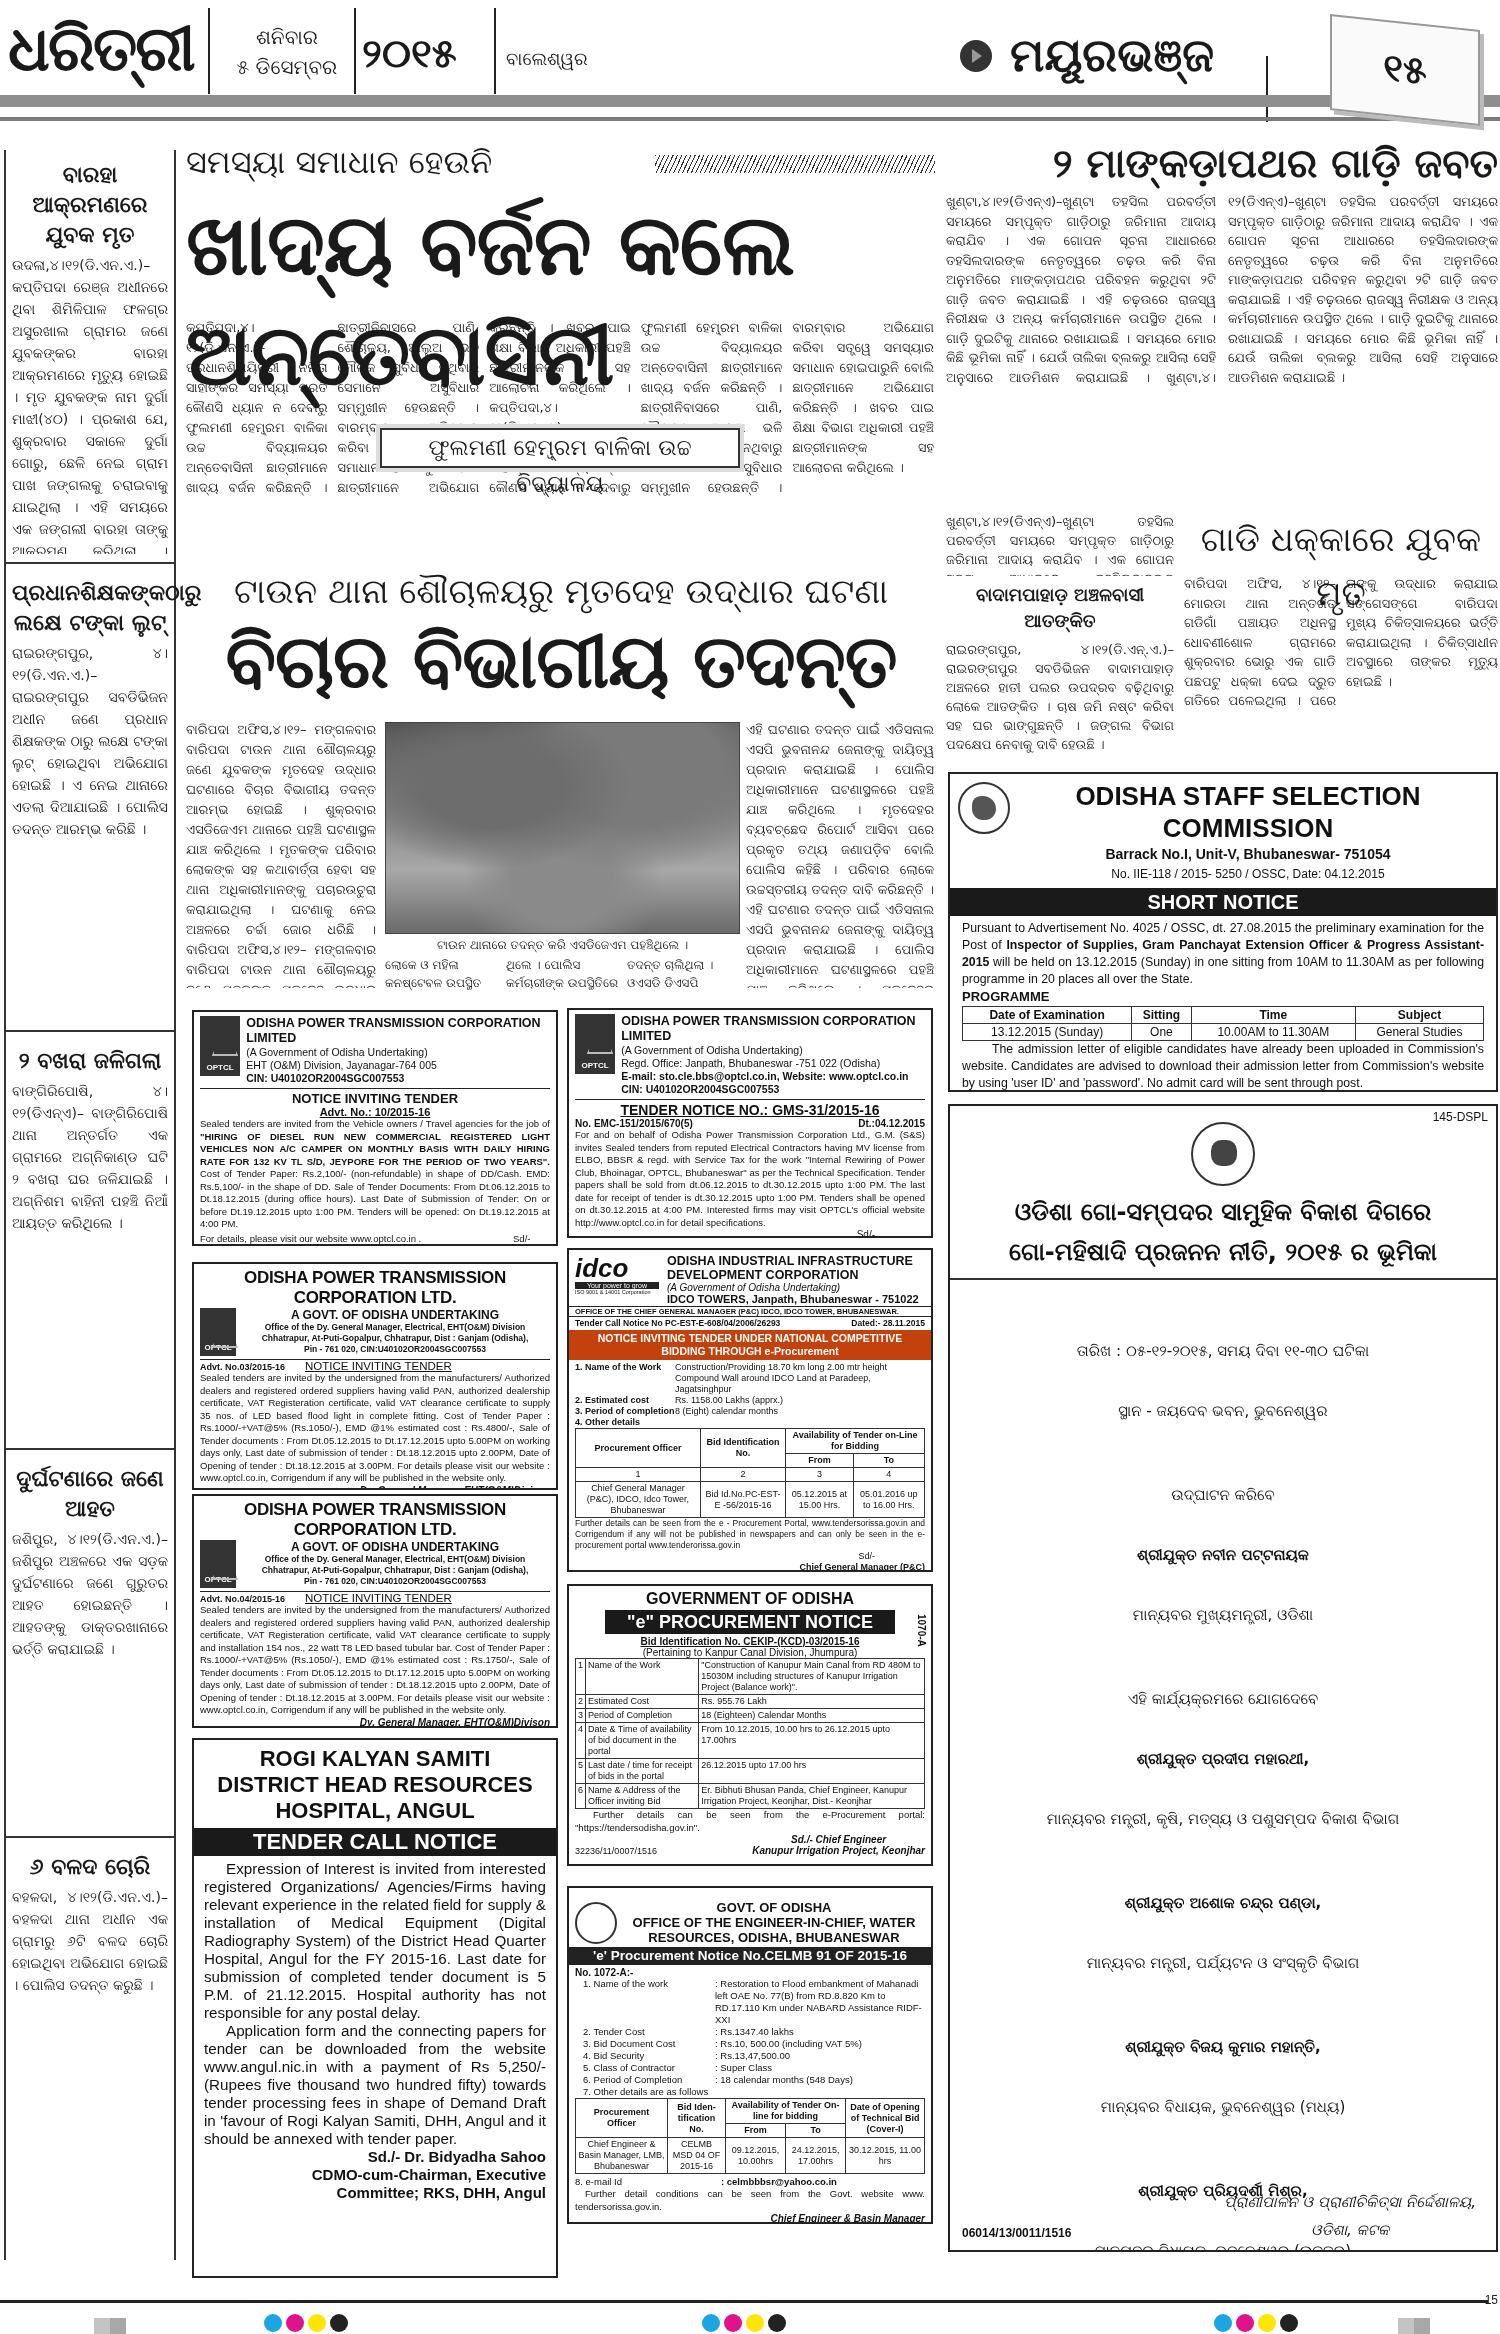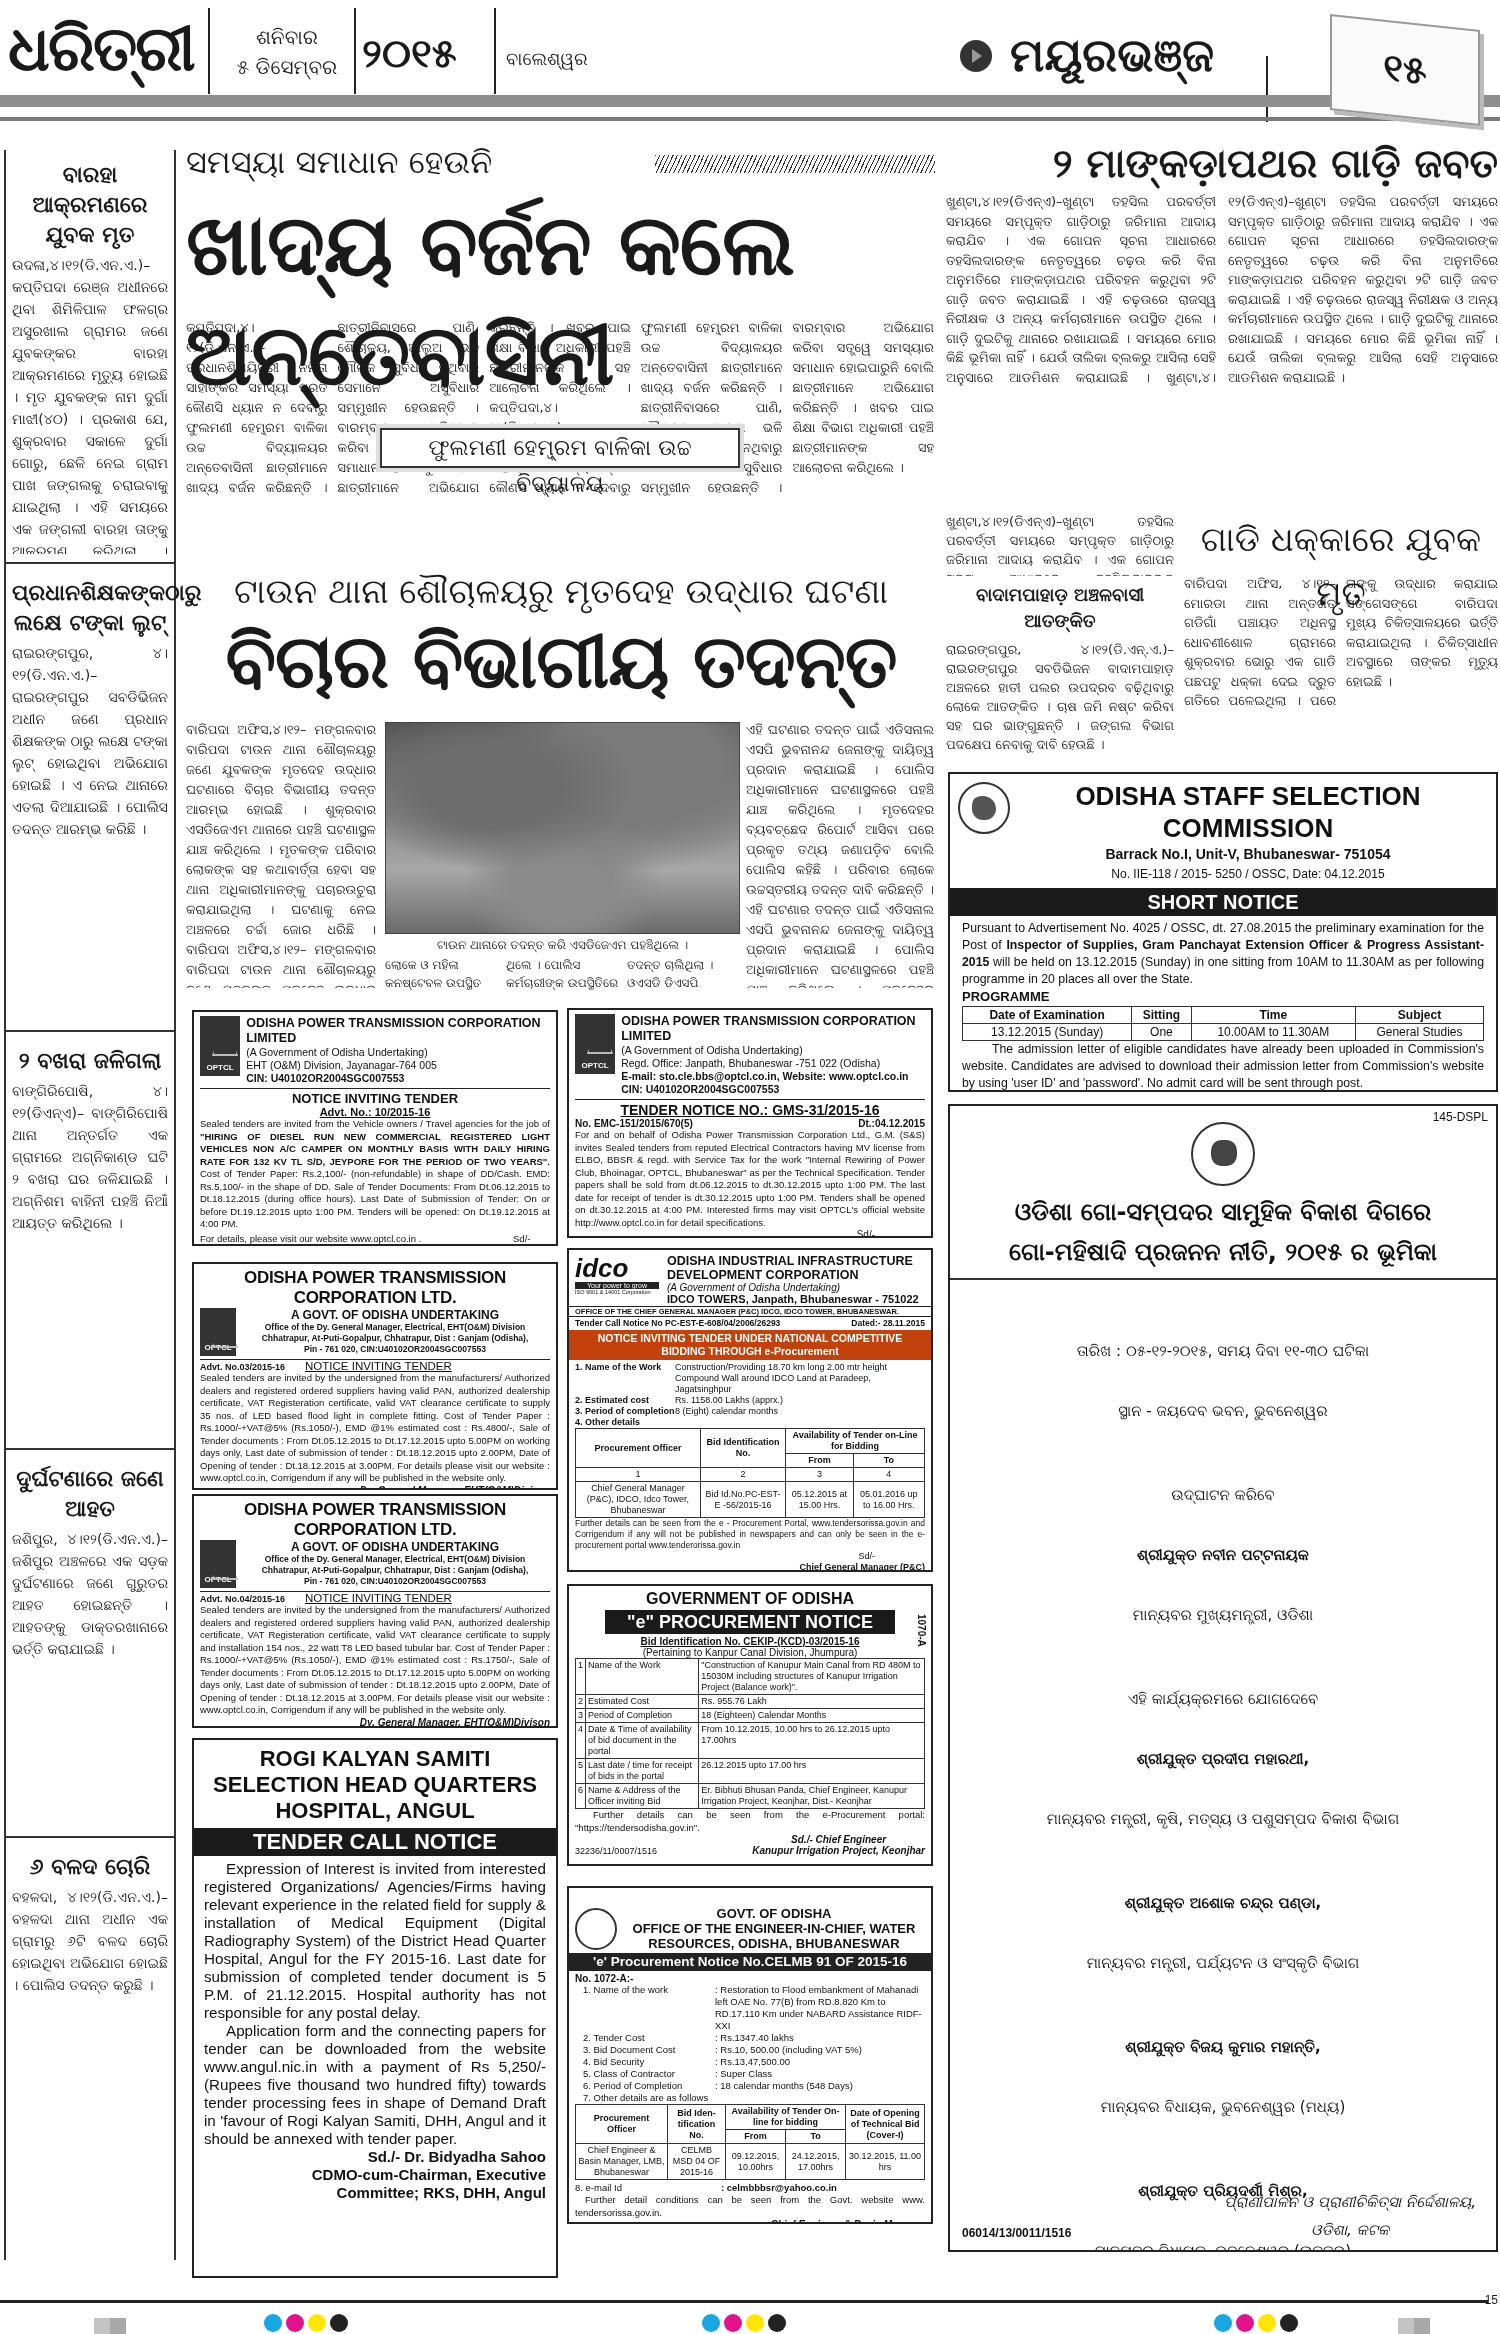--- a/index.html
+++ b/index.html
@@ -109,21 +109,21 @@
   .idco td, .eproc td, .celmb td { border: 1px solid #333; padding: 1px 2px; vertical-align: top; }
   .idco td.c, .celmb td.c { text-align: center; vertical-align: middle; }
 
   
   .eproc { left: 567px; top: 1584px; width: 366px; height: 282px; padding: 4px 6px; }
   .eproc .gov { font-size: 16px; font-weight: bold; text-align: center; line-height: 18px; }
   .eproc .band { background: #1a1a1a; color: #fff; text-align: center; font-size: 18px; font-weight: bold; margin: 2px 30px; line-height: 24px; }
   .eproc .side { position: absolute; right: 4px; top: 28px; writing-mode: vertical-rl; font-size: 10px; font-weight: bold; }
 
   
-  .celmb { left: 567px; top: 1886px; width: 366px; height: 338px; padding: 18px 6px; }
+  .celmb { left: 567px; top: 1886px; width: 366px; height: 338px; padding: 12px 6px; }
   .celmb .band { background: #222; color: #fff; text-align: center; font-size: 13.5px; font-weight: bold; margin: 2px -6px; line-height: 18px; }
   .celmb .row { display: flex; font-size: 9.5px; line-height: 12px; }
   .celmb .row .k { width: 140px; padding-left: 8px; }
   .celmb .row .v { flex: 1; }
 
   
   .rks { left: 192px; top: 1738px; width: 366px; height: 540px; padding: 6px 10px; }
   .rks .h { font-size: 22px; font-weight: bold; text-align: center; line-height: 26px; }
   .rks .band { background: #1a1a1a; color: #fff; font-size: 22px; font-weight: bold; text-align: center; margin: 4px -10px; line-height: 28px; }
   .rks p { font-size: 15.2px; line-height: 18px; text-align: justify; text-indent: 22px; }
@@ -574,21 +574,21 @@
     <div style="text-align:center;font-weight:bold;font-style:italic;font-size:10px">
         <div>Chief Engineer &amp; Basin Manager</div>
         <div>Lower Mahanadi Basin</div>
       </div>
   </div>
 </div>
 
 <div class="ad rks">
   <div class="h">
     <div>ROGI KALYAN SAMITI</div>
-    <div>SELECTION HEAD QUARTERS</div>
+    <div>DISTRICT HEAD RESOURCES</div>
     <div>HOSPITAL, ANGUL</div>
   </div>
   <div class="band">TENDER CALL NOTICE</div>
   <p>Expression of Interest is invited from interested registered Organizations/ Agencies/Firms having relevant experience in the related field for supply &amp; installation of Medical Equipment (Digital Radiography System) of the District Head Quarter Hospital, Angul for the FY 2015-16. Last date for submission of completed tender document is 5 P.M. of 21.12.2015. Hospital authority has not responsible for any postal delay.</p>
   <p>Application form and the connecting papers for tender can be downloaded from the website www.angul.nic.in with a payment of Rs 5,250/-(Rupees five thousand two hundred fifty) towards tender processing fees in shape of Demand Draft in 'favour of Rogi Kalyan Samiti, DHH, Angul and it should be annexed with tender paper.</p>
   <div class="sig">
     <div>Sd./- Dr. Bidyadha Sahoo</div>
     <div>CDMO-cum-Chairman, Executive</div>
     <div>Committee; RKS, DHH, Angul</div>
   </div>

